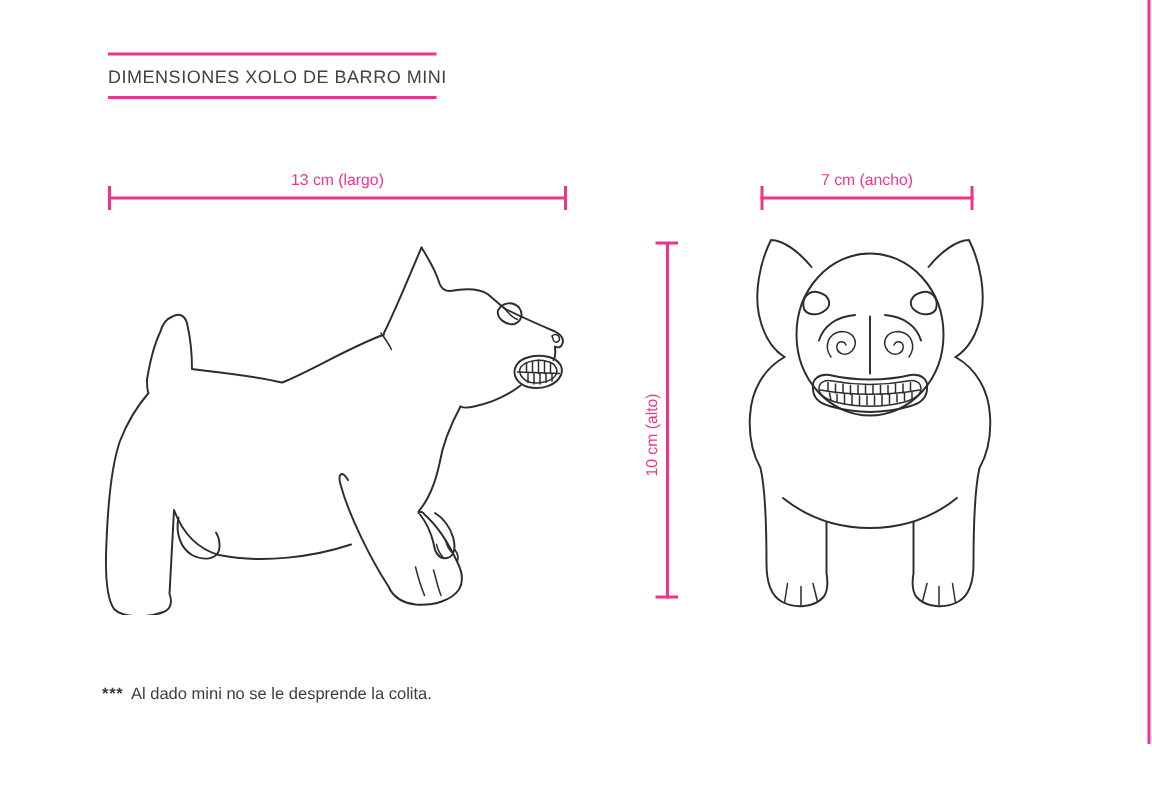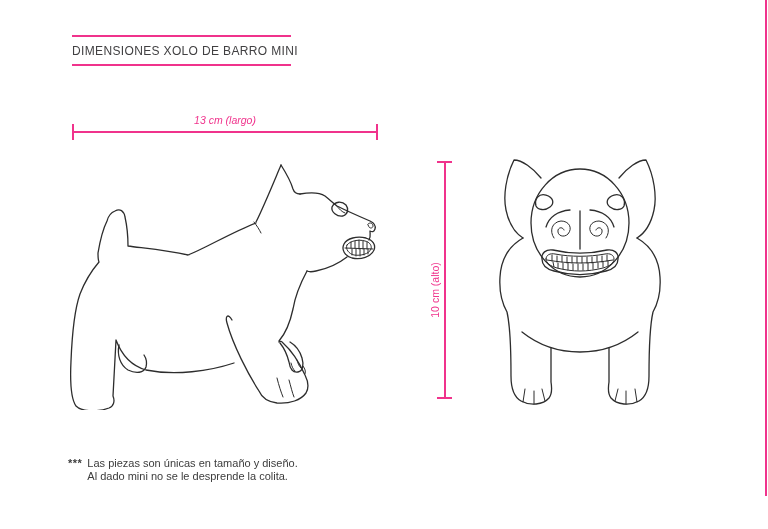--- a/index.html
+++ b/index.html
@@ -26,21 +26,21 @@
   
   .dim-h{position:absolute;}
   .dim-h .dim-label{
     text-align:center;font-size:10.5px;color:var(--accent);
     height:13px;line-height:13px;white-space:nowrap;
   }
   .dim-h .dim-track{position:relative;height:2px;background:var(--accent);margin-top:4px;}
   .dim-h .tick{position:absolute;top:-7px;width:2px;height:16px;background:var(--accent);}
   .dim-h .tick.left{left:0;}
   .dim-h .tick.right{right:0;}
-  .dim-largo{left:72px;top:114px;width:306px;font-style:italic;}
+  .dim-largo{left:72px;top:114px;width:306px;}
   .dim-ancho{left:507px;top:114px;width:142px;}
 
   
   .dim-alto-line{position:absolute;left:444px;top:162px;width:2px;height:237px;background:var(--accent);}
   .dim-alto-tick{position:absolute;width:15px;height:2px;background:var(--accent);left:437px;}
   .dim-alto-tick.top{top:161px;}
   .dim-alto-tick.bottom{top:397px;}
   .dim-alto-label{
     position:absolute;left:435px;top:290px;
     transform:translate(-50%,-50%) rotate(-90deg);
@@ -78,20 +78,27 @@
   </div>
 
   <div class="dim-h dim-largo">
     <div class="dim-label">13 cm (largo)</div>
     <div class="dim-track">
       <div class="tick left"></div>
       <div class="tick right"></div>
     </div>
   </div>
 
+  <div class="dim-h dim-ancho">
+    <div class="dim-label">7 cm (ancho)</div>
+    <div class="dim-track">
+      <div class="tick left"></div>
+      <div class="tick right"></div>
+    </div>
+  </div>
 
   <div class="dim-alto-line"></div>
   <div class="dim-alto-tick top"></div>
   <div class="dim-alto-tick bottom"></div>
   <div class="dim-alto-label">10 cm (alto)</div>
 
   <div class="fig fig-side">
     <svg viewBox="0 0 330 250" xmlns="http://www.w3.org/2000/svg">
       <g class="stroke">
 
@@ -167,18 +174,17 @@
 
         <path class="stroke-thin" d="M 35,239 L 33,252 M 44,241 L 44,254 M 52,239 L 55,251"></path>
         <path class="stroke-thin" d="M 128,239 L 125,251 M 136,241 L 136,254 M 145,239 L 147,252"></path>
       </g>
     </svg>
   </div>
 
   <div class="footnote">
     <div class="marker">***</div>
     <div class="lines">
-      <div>Las piezas son únicas en tamaño y diseño.</div>
       <div>Al dado mini no se le desprende la colita.</div>
     </div>
   </div>
 
 </div>
 
 </body></html>

